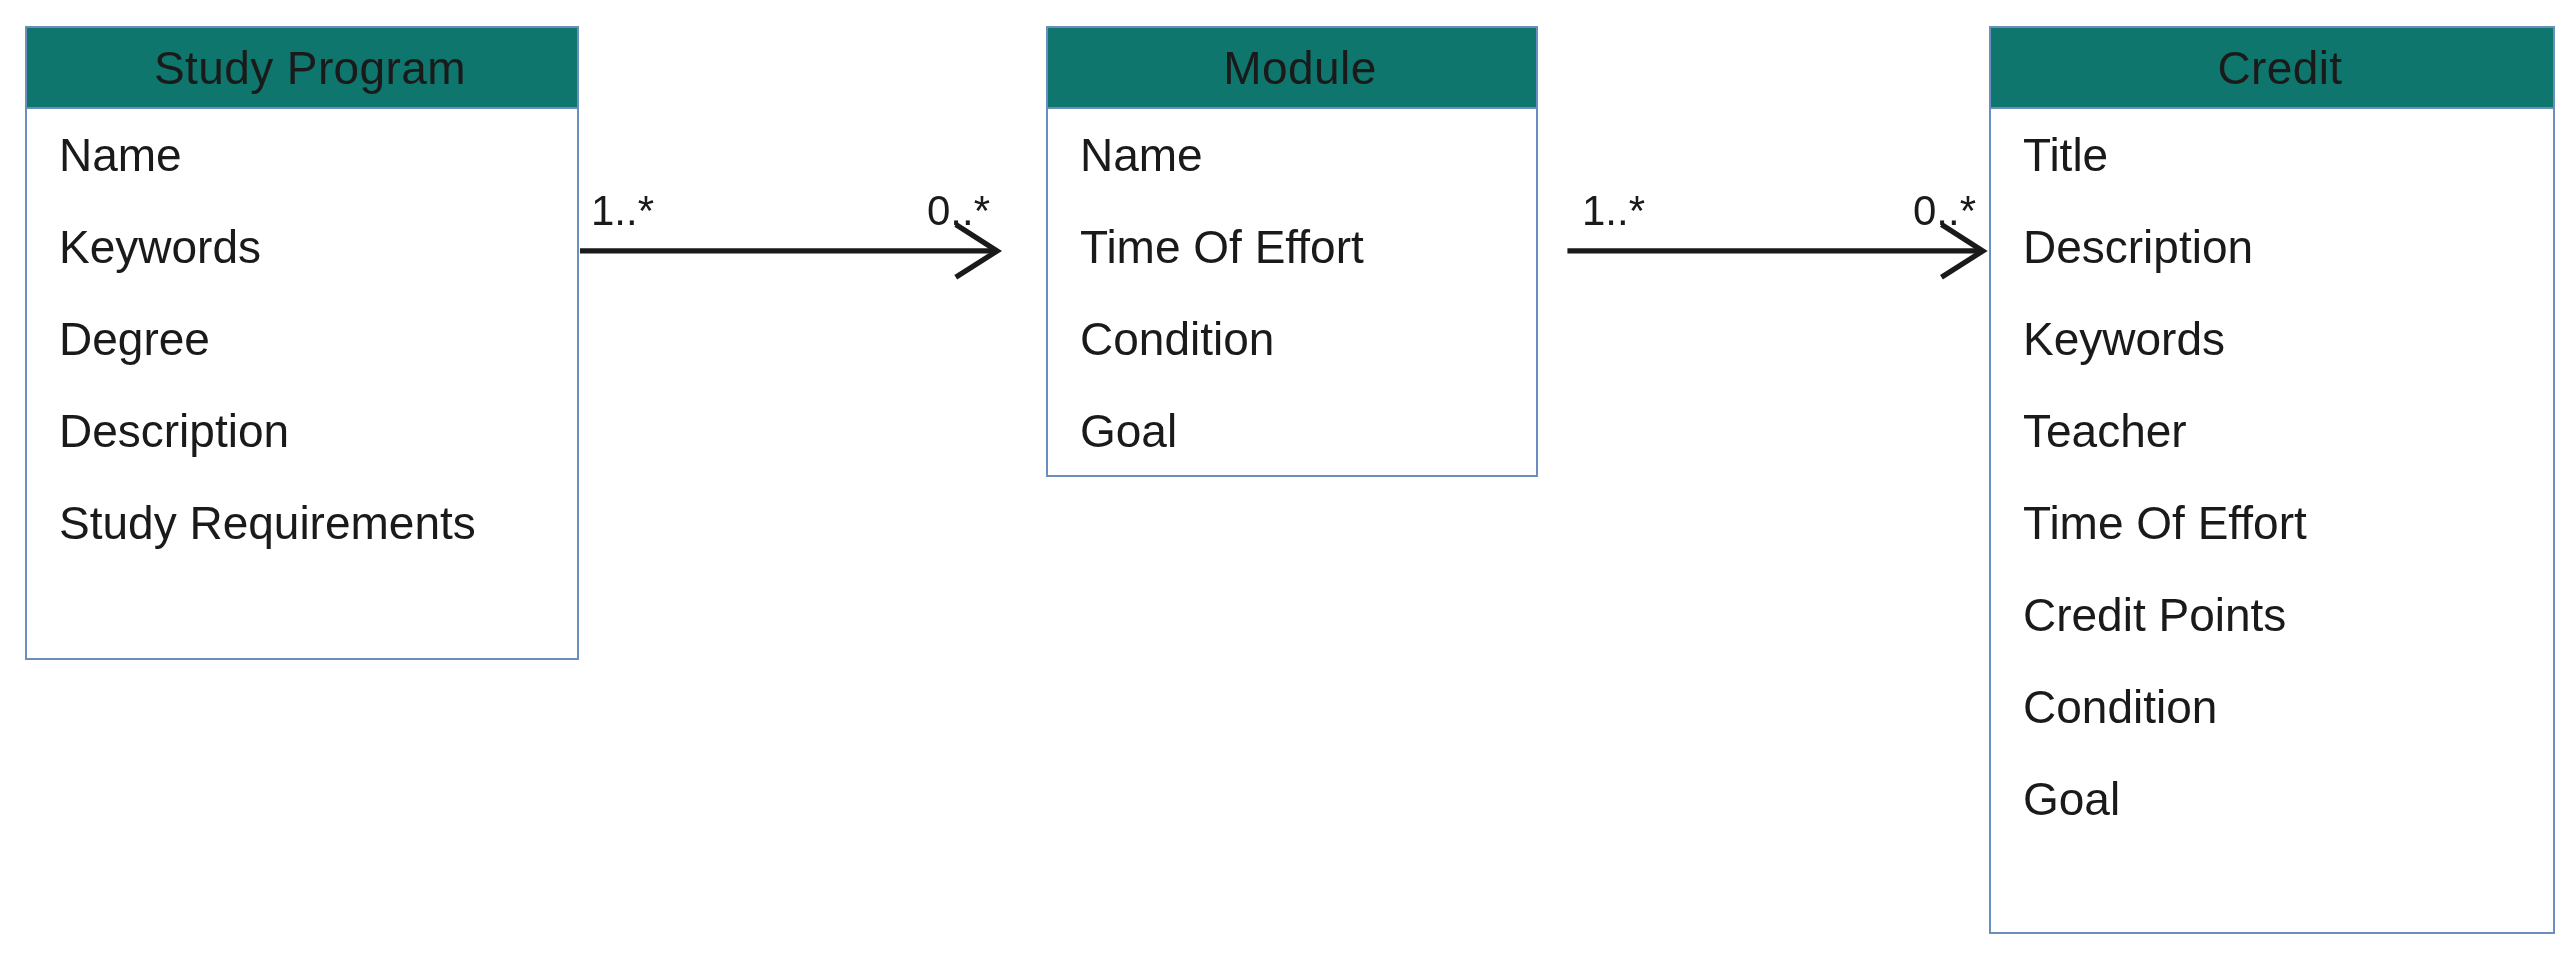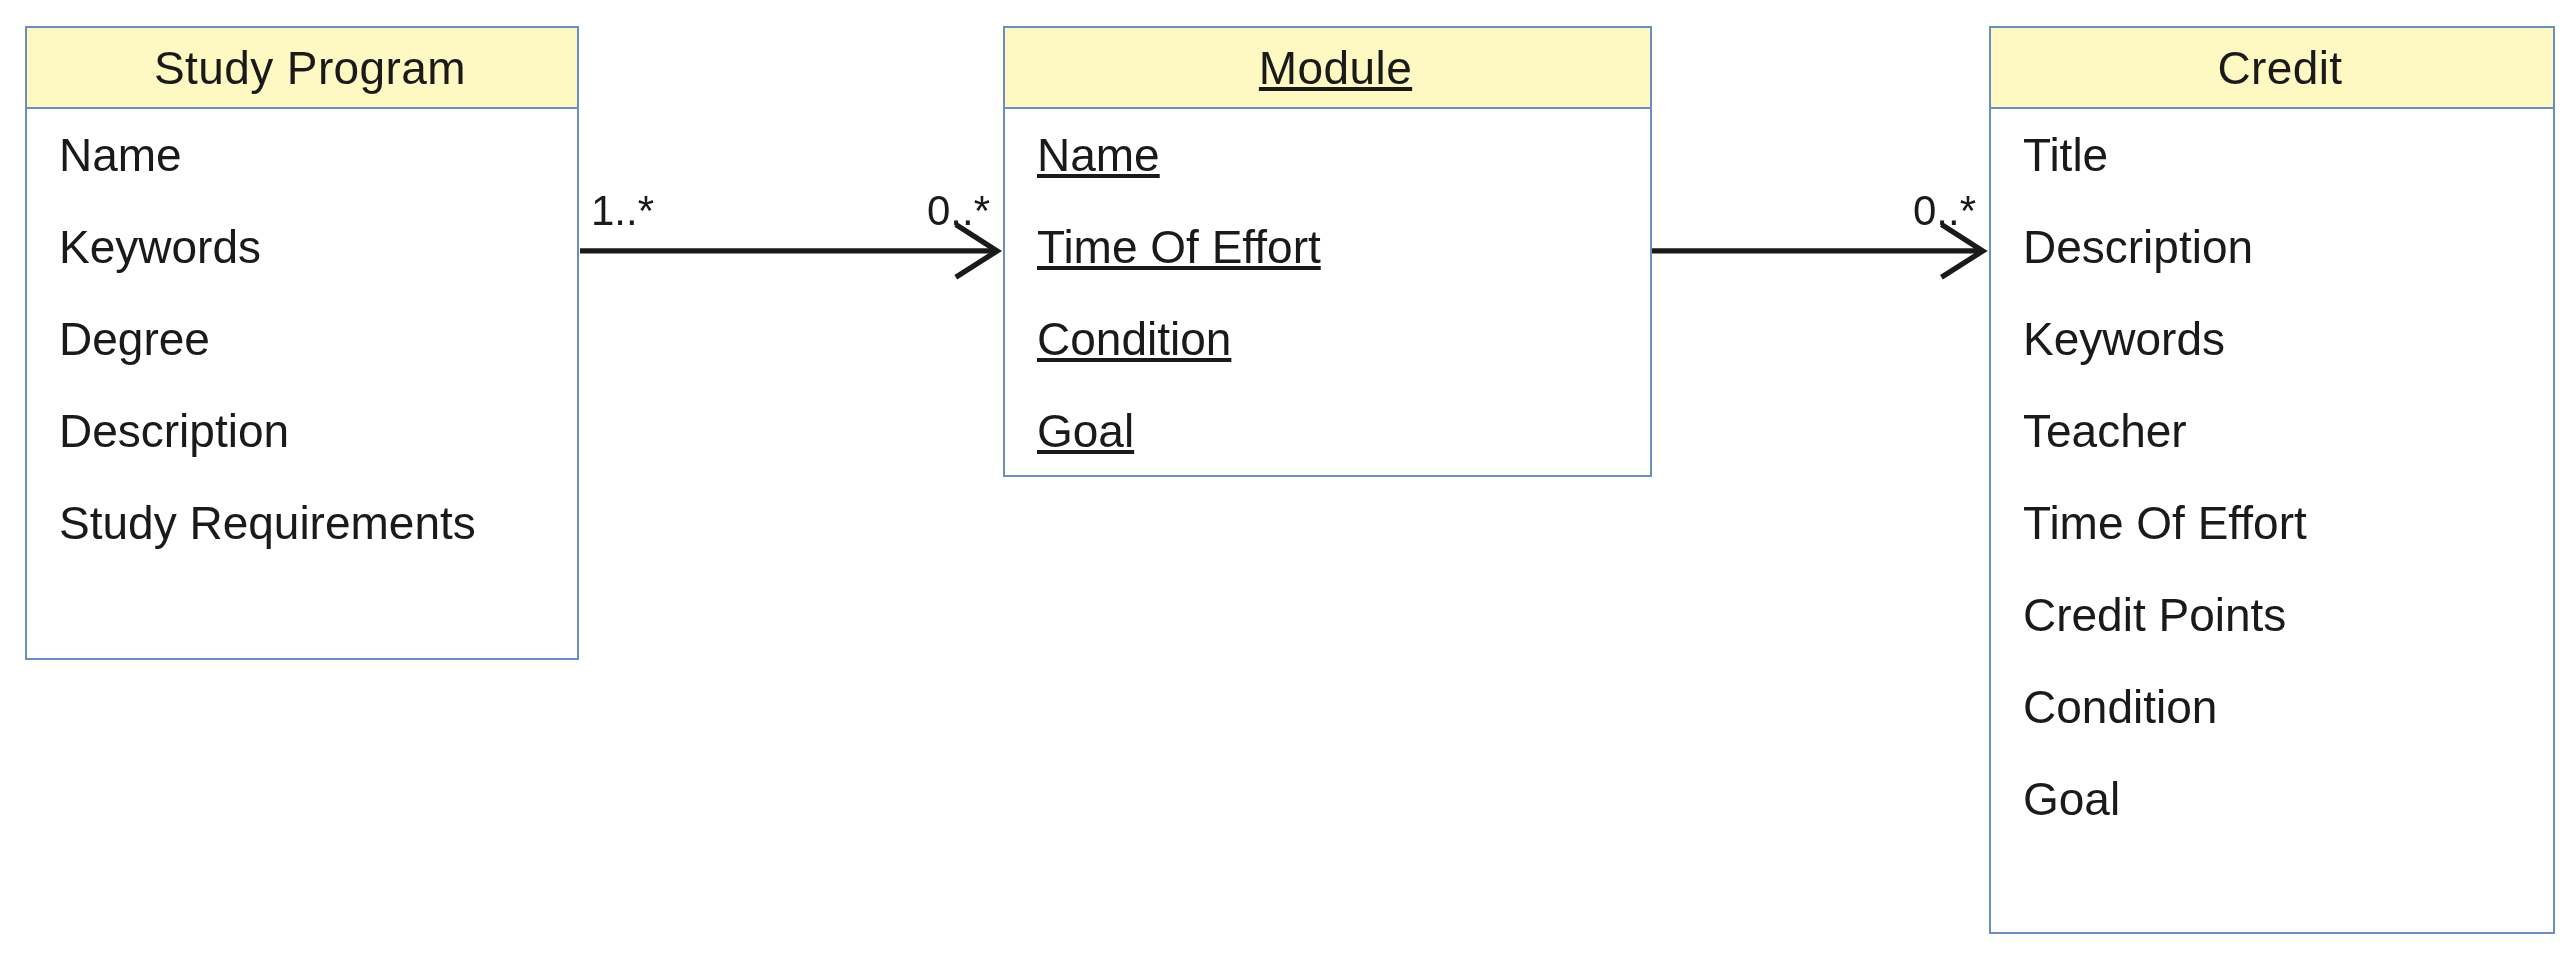--- a/index.html
+++ b/index.html
@@ -17,21 +17,21 @@
     overflow: hidden;
   }
   .entity {
     position: absolute;
     background: #ffffff;
     border: 2.6px solid #6c8ebf;
     box-sizing: border-box;
   }
   .entity-header {
     height: 79px;
-    background: #fef9c3;
+    background: #0f766e;
     border-bottom: 2.6px solid #6c8ebf;
     display: flex;
     align-items: center;
     justify-content: center;
     font-size: 46px;
     letter-spacing: 0.4px;
     white-space: nowrap;
     padding-left: 16px;
   }
   .entity-body {
@@ -40,21 +40,21 @@
   .entity-row {
     height: 92px;
     display: flex;
     align-items: center;
     padding-left: 32px;
     font-size: 46px;
     white-space: nowrap;
   }
   
   #entity-study-program { left: 25px;   top: 26.4px; width: 554px; height: 634px; }
-  #entity-module        { left: 1003px; top: 26.4px; width: 649px; height: 451px; text-decoration: underline; }
+  #entity-module        { left: 1046px; top: 26.4px; width: 492px; height: 451px; }
   #entity-course        { left: 1989px; top: 26.4px; width: 566px; height: 908px; }
 
   #relation-layer {
     position: absolute;
     left: 0; top: 0;
     width: 2576px;
     height: 956px;
     pointer-events: none;
   }
   .mult-label {

